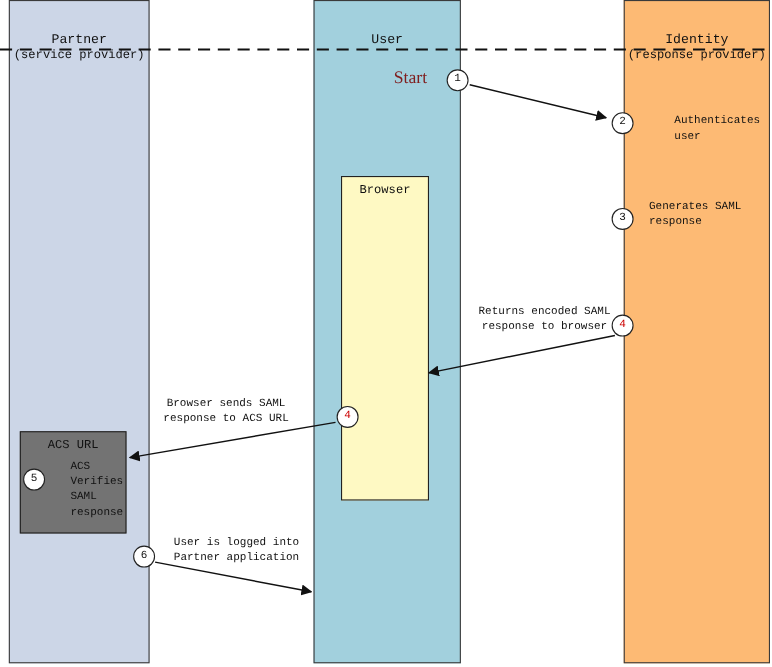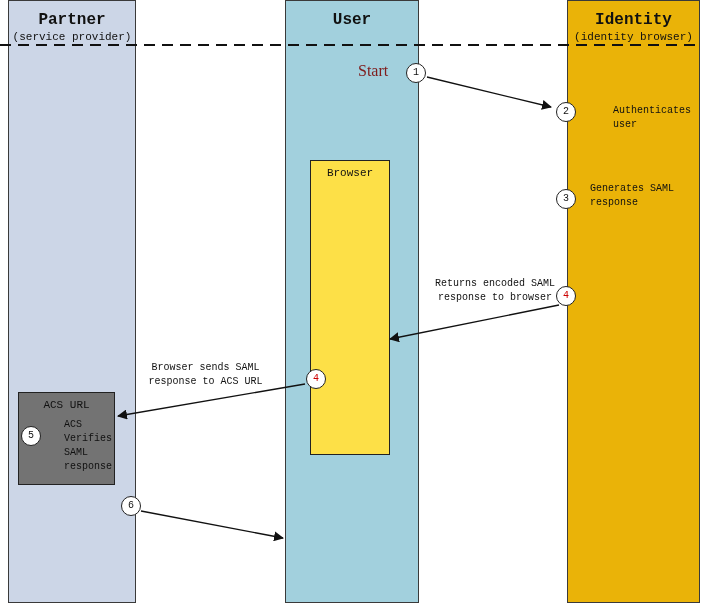--- a/index.html
+++ b/index.html
@@ -3,25 +3,25 @@
 <meta charset="utf-8">
 <style>
   html,body{margin:0;padding:0;background:#ffffff;}
   .canvas{
     position:relative;width:702px;height:606px;background:#ffffff;overflow:hidden;
     font-family:"Liberation Mono","DejaVu Sans Mono",monospace;color:#111;
   }
   .lane{position:absolute;top:0;height:603px;border:1px solid #3a3a3a;box-sizing:border-box;}
   .lane-partner{left:8px;width:128px;background:#ccd6e7;}
   .lane-user{left:285px;width:134px;background:#a2d0dd;}
-  .lane-identity{left:567px;width:133px;background:#eab308;}
-  .lane-title{margin-top:10px;text-align:center;font-size:16px;font-weight:bold;}
+  .lane-identity{left:567px;width:133px;background:#fdba74;}
+  .lane-title{margin-top:28px;text-align:center;font-size:12px;}
   .lane-subtitle{text-align:center;font-size:11px;margin-top:2px;}
   .box{position:absolute;border:1px solid #222;box-sizing:border-box;z-index:2;}
-  .browser-box{left:310px;top:160px;width:80px;height:295px;background:#fde047;}
+  .browser-box{left:310px;top:160px;width:80px;height:295px;background:#fef9c3;}
   .acs-box{left:18px;top:392px;width:97px;height:93px;background:#737373;}
   .box-title{text-align:center;font-size:11px;margin-top:6px;}
   .overlay{position:absolute;left:0;top:0;z-index:3;pointer-events:none;}
   .circle{
     position:absolute;width:20px;height:20px;border-radius:50%;
     background:#ffffff;border:1px solid #222;box-sizing:border-box;
     font-size:10px;line-height:18px;text-align:center;z-index:4;
   }
   .num-red{color:#cc0000;}
   .lbl{
@@ -41,21 +41,21 @@
 
   <div class="lane lane-partner">
     <div class="lane-title">Partner</div>
     <div class="lane-subtitle">(service provider)</div>
   </div>
   <div class="lane lane-user">
     <div class="lane-title">User</div>
   </div>
   <div class="lane lane-identity">
     <div class="lane-title">Identity</div>
-    <div class="lane-subtitle">(identity browser)</div>
+    <div class="lane-subtitle">(response provider)</div>
   </div>
 
   <div class="box browser-box">
     <div class="box-title">Browser</div>
   </div>
   <div class="box acs-box">
     <div class="box-title">ACS URL</div>
   </div>
   <div class="acs-note">ACS
 Verifies
@@ -86,14 +86,16 @@
   <div class="circle" style="left:121px;top:496px;">6</div>
 
   <div class="lbl" style="left:613px;top:104px;width:105px;">Authenticates
 user</div>
   <div class="lbl" style="left:590px;top:182px;width:105px;">Generates SAML
 response</div>
   <div class="lbl lbl-center" style="left:143px;top:361px;width:125px;">Browser sends SAML
 response to ACS URL</div>
   <div class="lbl lbl-center" style="left:430px;top:277px;width:130px;">Returns encoded SAML
 response to browser</div>
+  <div class="lbl" style="left:158px;top:487px;width:130px;">User is logged into
+Partner application</div>
 
 </div>
 
 </body></html>

